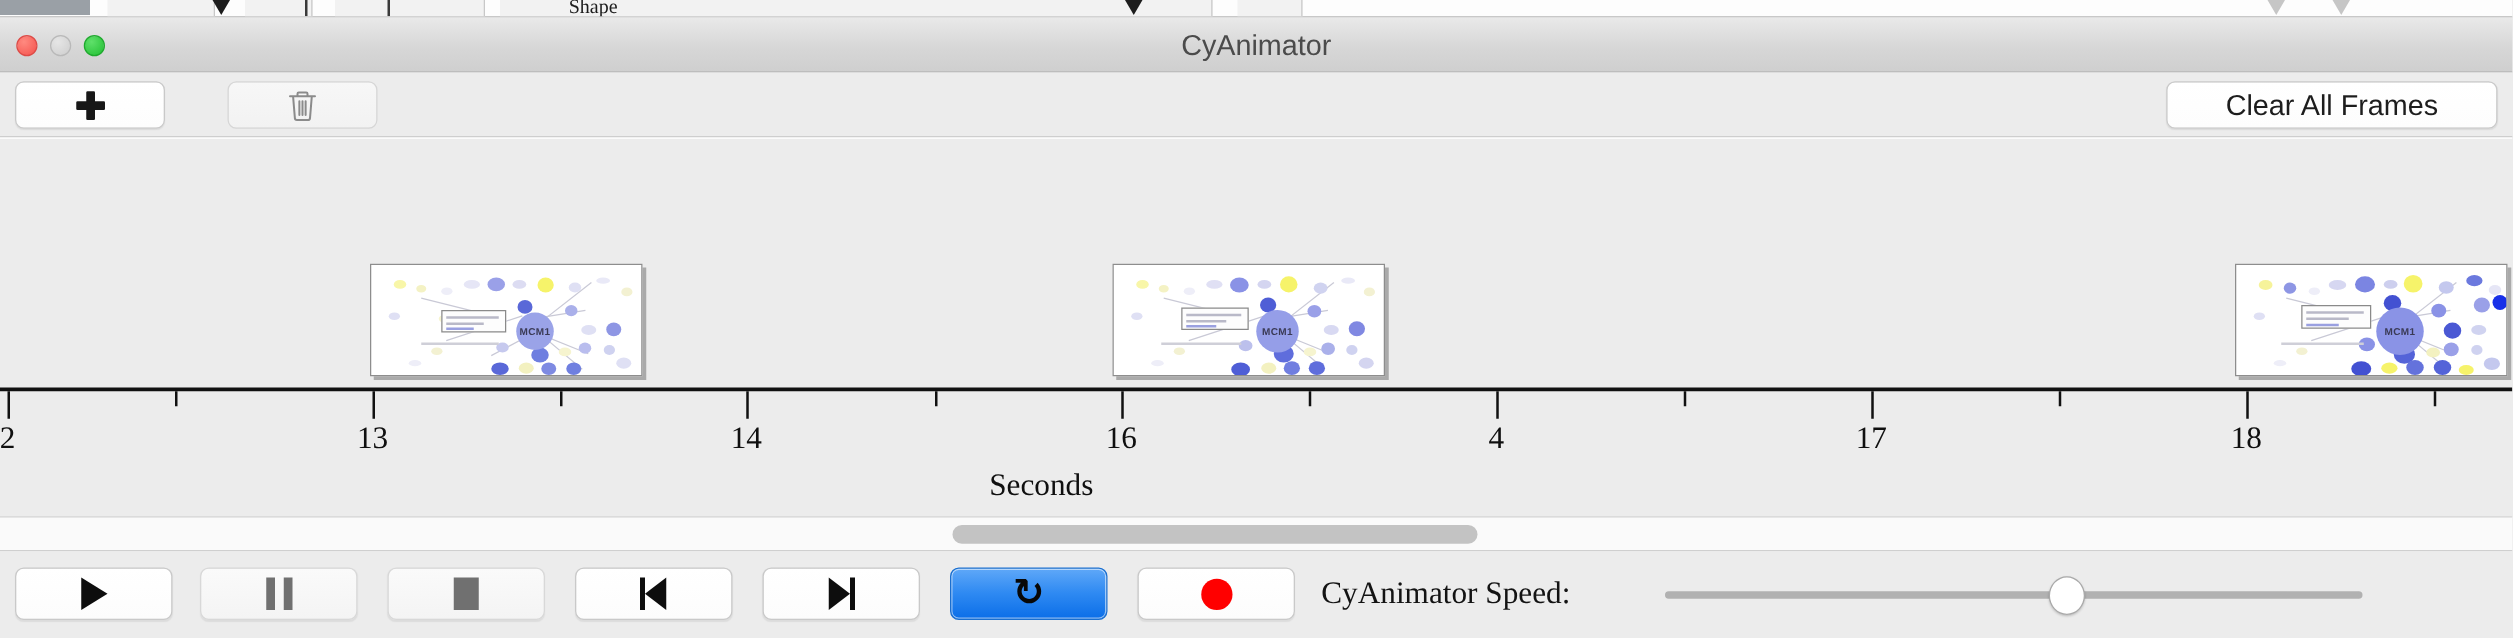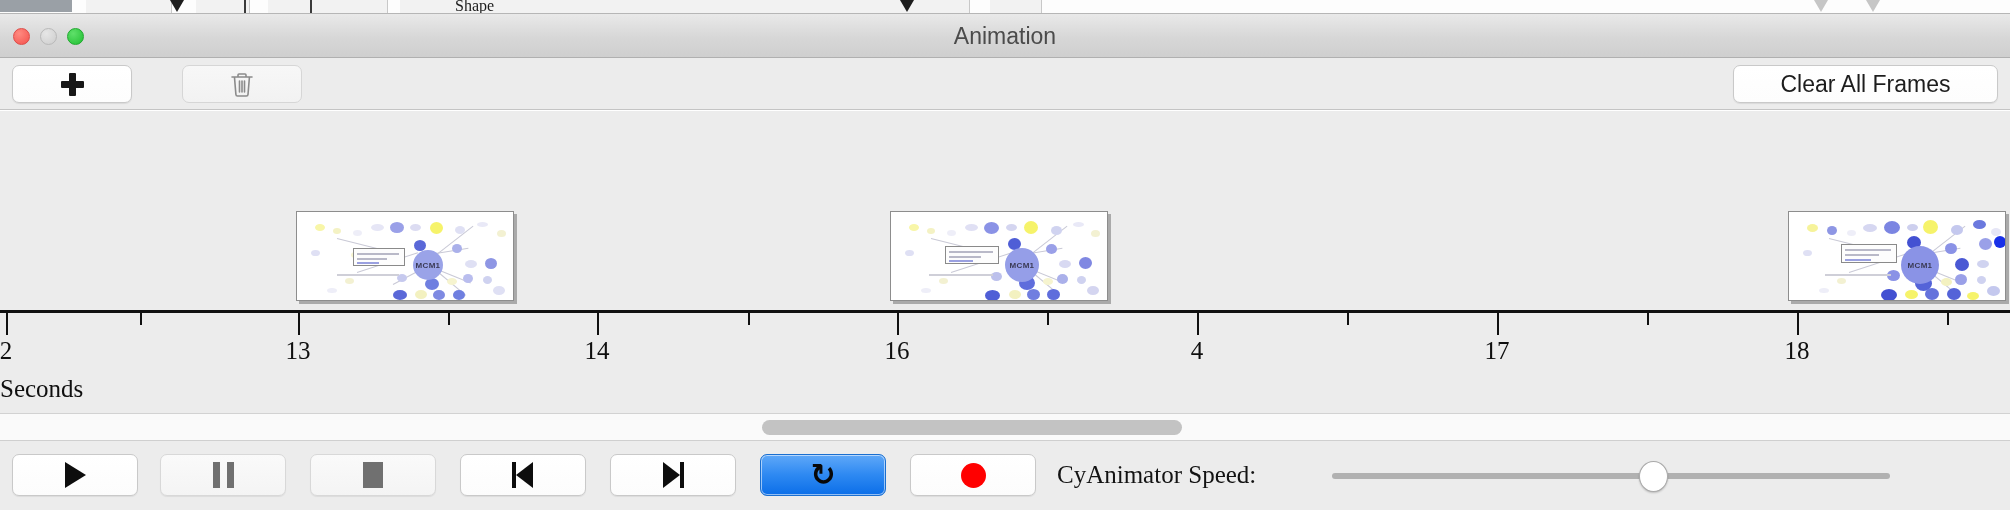--- a/index.html
+++ b/index.html
@@ -149,21 +149,21 @@
     font-size: 25px;
     color: #0f0f0f;
     font-family: "Liberation Serif", serif;
     transform: translateX(-50%);
     white-space: nowrap;
   }
   .axis-title {
     position: absolute;
     top: 264px;
     width: 1666px;
-    text-align: left;
+    text-align: center;
     font-size: 25px;
     color: #0f0f0f;
     font-family: "Liberation Serif", serif;
   }
 
   
   .frame {
     position: absolute;
     width: 218px; height: 90px;
     background: #ffffff;
@@ -310,21 +310,21 @@
     <div class="bg-wedge" style="left:1866px;border-top-color:#c6c6c6;"></div>
     <span class="bg-label" style="left:455px;">Shape</span>
   </div>
 
   <div class="titlebar">
     <div class="traffic">
       <div class="light close"></div>
       <div class="light min"></div>
       <div class="light zoom"></div>
     </div>
-    <div class="window-title">Animation</div>
+    <div class="window-title">CyAnimator</div>
   </div>
 
   <div class="toolbar">
 
     <div class="btn" id="add-btn">
       <span class="plus-icon"></span>
     </div>
 
     <div class="btn disabled" id="del-btn">
       <svg width="26" height="28" viewBox="0 0 26 28">

